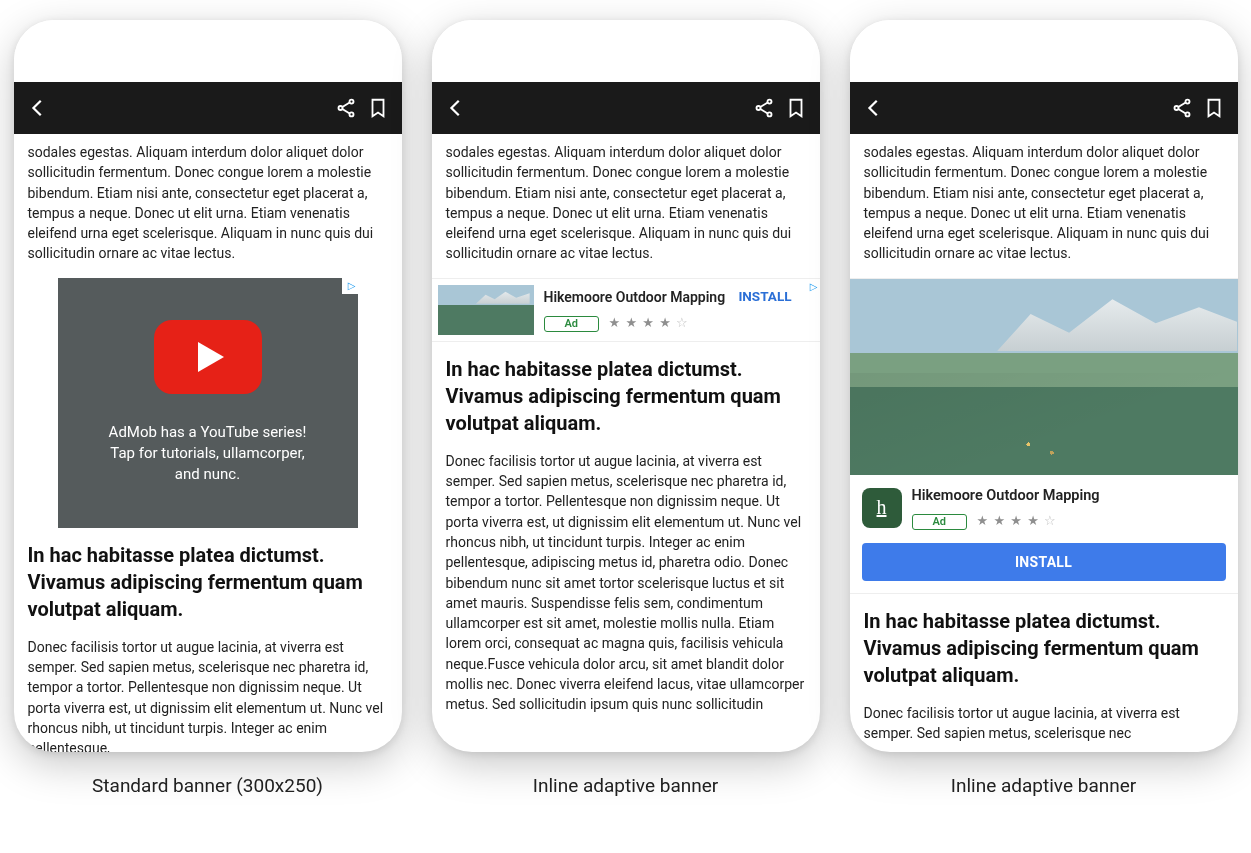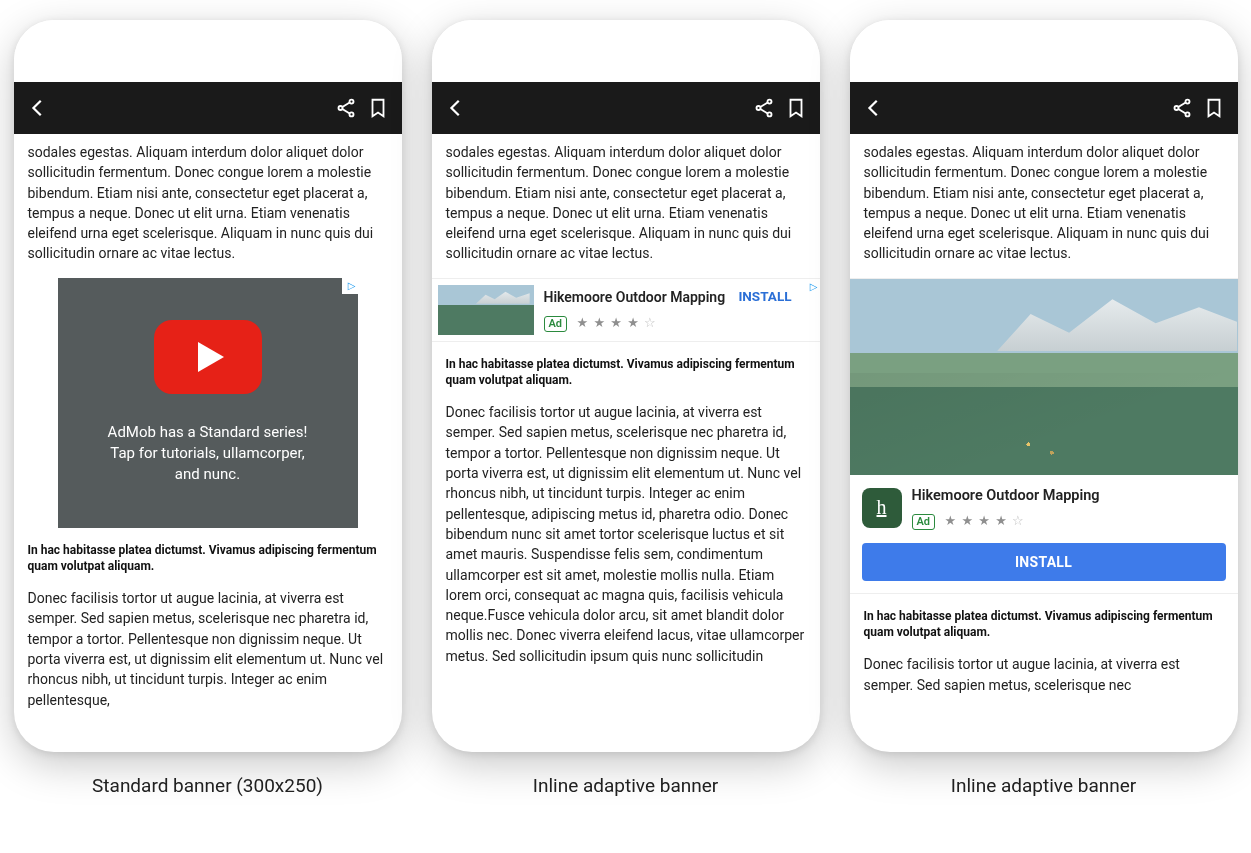--- a/index.html
+++ b/index.html
@@ -52,21 +52,21 @@
     flex: 1;
     overflow: hidden;
     padding: 8px 14px 0 14px;
     font-size: 14px;
     line-height: 1.45;
     color: #222;
   }
   .para { margin-bottom: 14px; }
   .heading {
     font-weight: 700;
-    font-size: 12px;
+    font-size: 20px;
     line-height: 1.35;
     color: #111;
     margin: 14px 0 14px 0;
   }
 
   
   .ad-box-1 {
     width: 300px;
     height: 250px;
     background: #555b5c;
@@ -128,21 +128,21 @@
     content:"";
     position:absolute; left:40%; top:8%;
     width:56%; height:30%;
     background: linear-gradient(180deg,#e9eef1,#c7cfd2);
     clip-path: polygon(0 100%, 18% 40%, 35% 70%, 55% 20%, 75% 60%, 100% 30%, 100% 100%);
   }
   .ad2-body { flex:1; }
   .ad2-title { font-size: 14px; font-weight: 600; color:#222; margin-bottom: 4px;}
   .ad-pill {
     display:inline-block; border:1px solid #2b8a3e; color:#2b8a3e;
-    font-size: 11px; padding: 0 4px; border-radius: 3px; margin-right: 6px;
+    font-size: 11px; padding: 0 20px; border-radius: 3px; margin-right: 6px;
     line-height: 14px; font-weight:600;
   }
   .stars { color:#bdbdbd; font-size: 13px; letter-spacing: 1px; }
   .stars .filled { color:#8f8f8f; }
   .ad2-install {
     color:#2b6fd6; font-weight:700; font-size: 13.5px;
     position:absolute; right: 28px; top: 8px;
   }
 
   
@@ -227,21 +227,21 @@
               <path d="M6 3h12v18l-6-4-6 4z"></path>
             </svg>
         </span>
       </div>
       <div class="content">
         <p class="para">sodales egestas. Aliquam interdum dolor aliquet dolor sollicitudin fermentum. Donec congue lorem a molestie bibendum. Etiam nisi ante, consectetur eget placerat a, tempus a neque. Donec ut elit urna. Etiam venenatis eleifend urna eget scelerisque. Aliquam in nunc quis dui sollicitudin ornare ac vitae lectus.</p>
 
         <div class="ad-box-1">
           <span class="ad-triangle">▷</span>
           <div class="yt-logo"></div>
-          <div class="ad1-text">AdMob has a Standard series!</div>
+          <div class="ad1-text">AdMob has a YouTube series!</div>
           <div class="ad1-text">Tap for tutorials, ullamcorper,</div>
           <div class="ad1-text">and nunc.</div>
         </div>
 
         <p class="heading">In hac habitasse platea dictumst. Vivamus adipiscing fermentum quam volutpat aliquam.</p>
         <p class="para">Donec facilisis tortor ut augue lacinia, at viverra est semper. Sed sapien metus, scelerisque nec pharetra id, tempor a tortor. Pellentesque non dignissim neque. Ut porta viverra est, ut dignissim elit elementum ut. Nunc vel rhoncus nibh, ut tincidunt turpis. Integer ac enim pellentesque,</p>
       </div>
     </div>
     <div class="caption">Standard banner (300x250)</div>
   </div>

